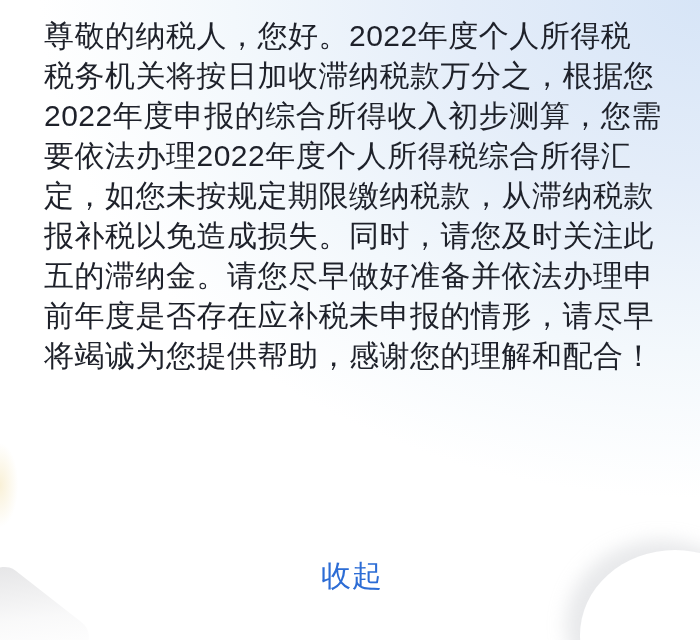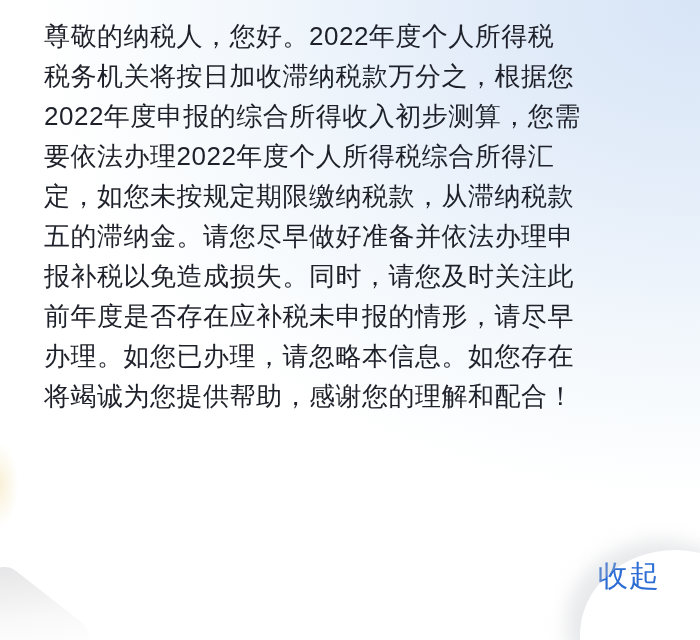--- a/index.html
+++ b/index.html
@@ -38,34 +38,34 @@
     box-shadow: -14px -10px 18px rgba(190,192,198,0.35);
     background: transparent;
     pointer-events: none;
   }
   .message-body {
     position: absolute;
     left: 44px;
     right: 40px;
     top: 16px;
     color: #1e212a;
-    font-size: 26px;
+    font-size: 30px;
     line-height: 40px;
     letter-spacing: 0.5px;
   }
   .message-line {
     white-space: nowrap;
     height: 40px;
   }
   .collapse-row {
     position: absolute;
     left: 44px;
     right: 40px;
     top: 556px;
-    text-align: right;
+    text-align: center;
   }
   .collapse-link {
     display: inline-block;
     color: #2c6cd5;
     font-size: 30px;
     line-height: 40px;
     letter-spacing: 1px;
     cursor: pointer;
     text-decoration: none;
   }
@@ -74,24 +74,23 @@
 <body>
 
 <div class="screen">
 
   <div class="message-body">
     <div class="message-line">尊敬的纳税人，您好。2022年度个人所得税</div>
     <div class="message-line">税务机关将按日加收滞纳税款万分之，根据您</div>
     <div class="message-line">2022年度申报的综合所得收入初步测算，您需</div>
     <div class="message-line">要依法办理2022年度个人所得税综合所得汇</div>
     <div class="message-line">定，如您未按规定期限缴纳税款，从滞纳税款</div>
+    <div class="message-line">报补税以免造成损失。同时，请您及时关注此</div>
     <div class="message-line">五的滞纳金。请您尽早做好准备并依法办理申</div>
-    <div class="message-line">报补税以免造成损失。同时，请您及时关注此</div>
     <div class="message-line">前年度是否存在应补税未申报的情形，请尽早</div>
-    <div class="message-line">办理。如您已办理，请忽略本信息。如您存在</div>
     <div class="message-line">将竭诚为您提供帮助，感谢您的理解和配合！</div>
   </div>
 
   <div class="collapse-row">
     <a class="collapse-link">收起</a>
   </div>
 
   <div class="corner-streak-bl"></div>
   <div class="corner-streak-br"></div>
 

